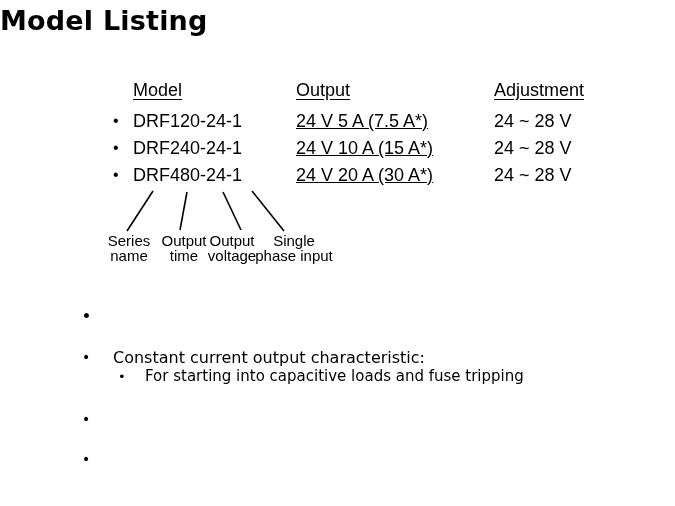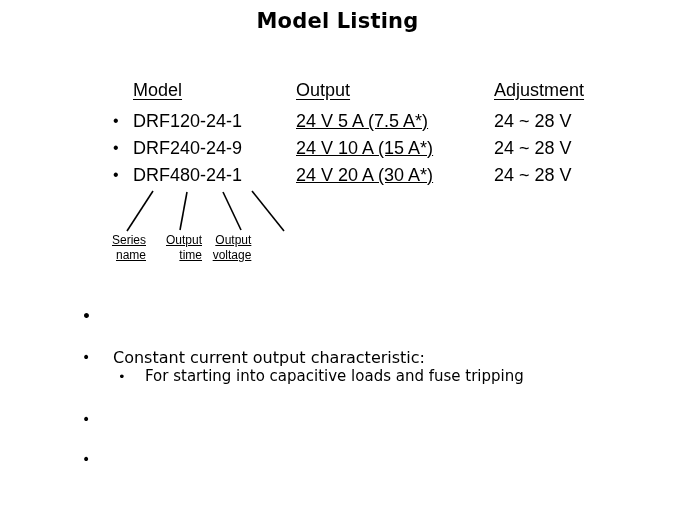--- a/index.html
+++ b/index.html
@@ -7,23 +7,23 @@
     position:relative;
     width:675px; height:506px;
     background:#ffffff;
     color:#000000;
     overflow:hidden;
     font-family:"Liberation Sans", sans-serif;
   }
   
   .title {
     position:absolute; top:9px; left:0; right:0;
-    text-align:center;
+    text-align:left;
     font-family:"DejaVu Sans", sans-serif;
-    font-weight:bold; font-size:21px; line-height:24px;
+    font-weight:bold; font-size:27px; line-height:24px;
     letter-spacing:0.2px;
   }
   
   .thead span, .trow span { position:absolute; white-space:nowrap;text-align:right; }
   .thead {
     position:absolute; top:80px; left:0; width:100%;
     font-size:18px; line-height:20px;
   }
   .thead .c { text-decoration:underline; text-underline-offset:3px; }
   .col-model   { left:133px; }
@@ -33,24 +33,23 @@
   .trow.r0 { top:110px; }
   .trow.r1 { top:137px; }
   .trow.r2 { top:164px; }
   .trow .dot { left:113px; font-size:16px; }
   
   .callouts { position:absolute; left:0; top:0; width:675px; height:506px; pointer-events:none; }
   
   .lab {
     position:absolute; top:233px;
     transform:translateX(-50%);
-    text-align:right;
-    font-size:12px; line-height:15px;
+    text-align:center;
+    font-size:15px; line-height:15px;
     white-space:nowrap;
-    text-decoration:underline;
   }
   .lab.l0 { left:129px; }
   .lab.l1 { left:184px; }
   .lab.l2 { left:232px; }
   .lab.l3 { left:294px; }
   
   .brow {
     position:absolute; left:82px; width:575px;
     display:flex; align-items:flex-start;
     font-family:"DejaVu Sans", sans-serif;
@@ -78,21 +77,21 @@
   </div>
 
   <div class="trow r0">
     <span class="dot">•</span>
     <span class="col-model">DRF120-24-1</span>
     <span class="col-output">24 V 5 A (7.5 A*)</span>
     <span class="col-adjust">24 ~ 28 V</span>
   </div>
   <div class="trow r1">
     <span class="dot">•</span>
-    <span class="col-model">DRF240-24-9</span>
+    <span class="col-model">DRF240-24-1</span>
     <span class="col-output">24 V 10 A (15 A*)</span>
     <span class="col-adjust">24 ~ 28 V</span>
   </div>
   <div class="trow r2">
     <span class="dot">•</span>
     <span class="col-model">DRF480-24-1</span>
     <span class="col-output">24 V 20 A (30 A*)</span>
     <span class="col-adjust">24 ~ 28 V</span>
   </div>
 
@@ -108,20 +107,24 @@
     <div>name</div>
   </div>
   <div class="lab l1">
     <div>Output</div>
     <div>time</div>
   </div>
   <div class="lab l2">
     <div>Output</div>
     <div>voltage</div>
   </div>
+  <div class="lab l3">
+    <div>Single</div>
+    <div>phase input</div>
+  </div>
 
   <div class="brow b0">
     <span class="bdot">•</span>
   </div>
   <div class="brow b1">
     <span class="bdot">•</span>
     <span>Constant current output characteristic:</span>
   </div>
   <div class="brow bsub">
     <span class="bdot">•</span>

